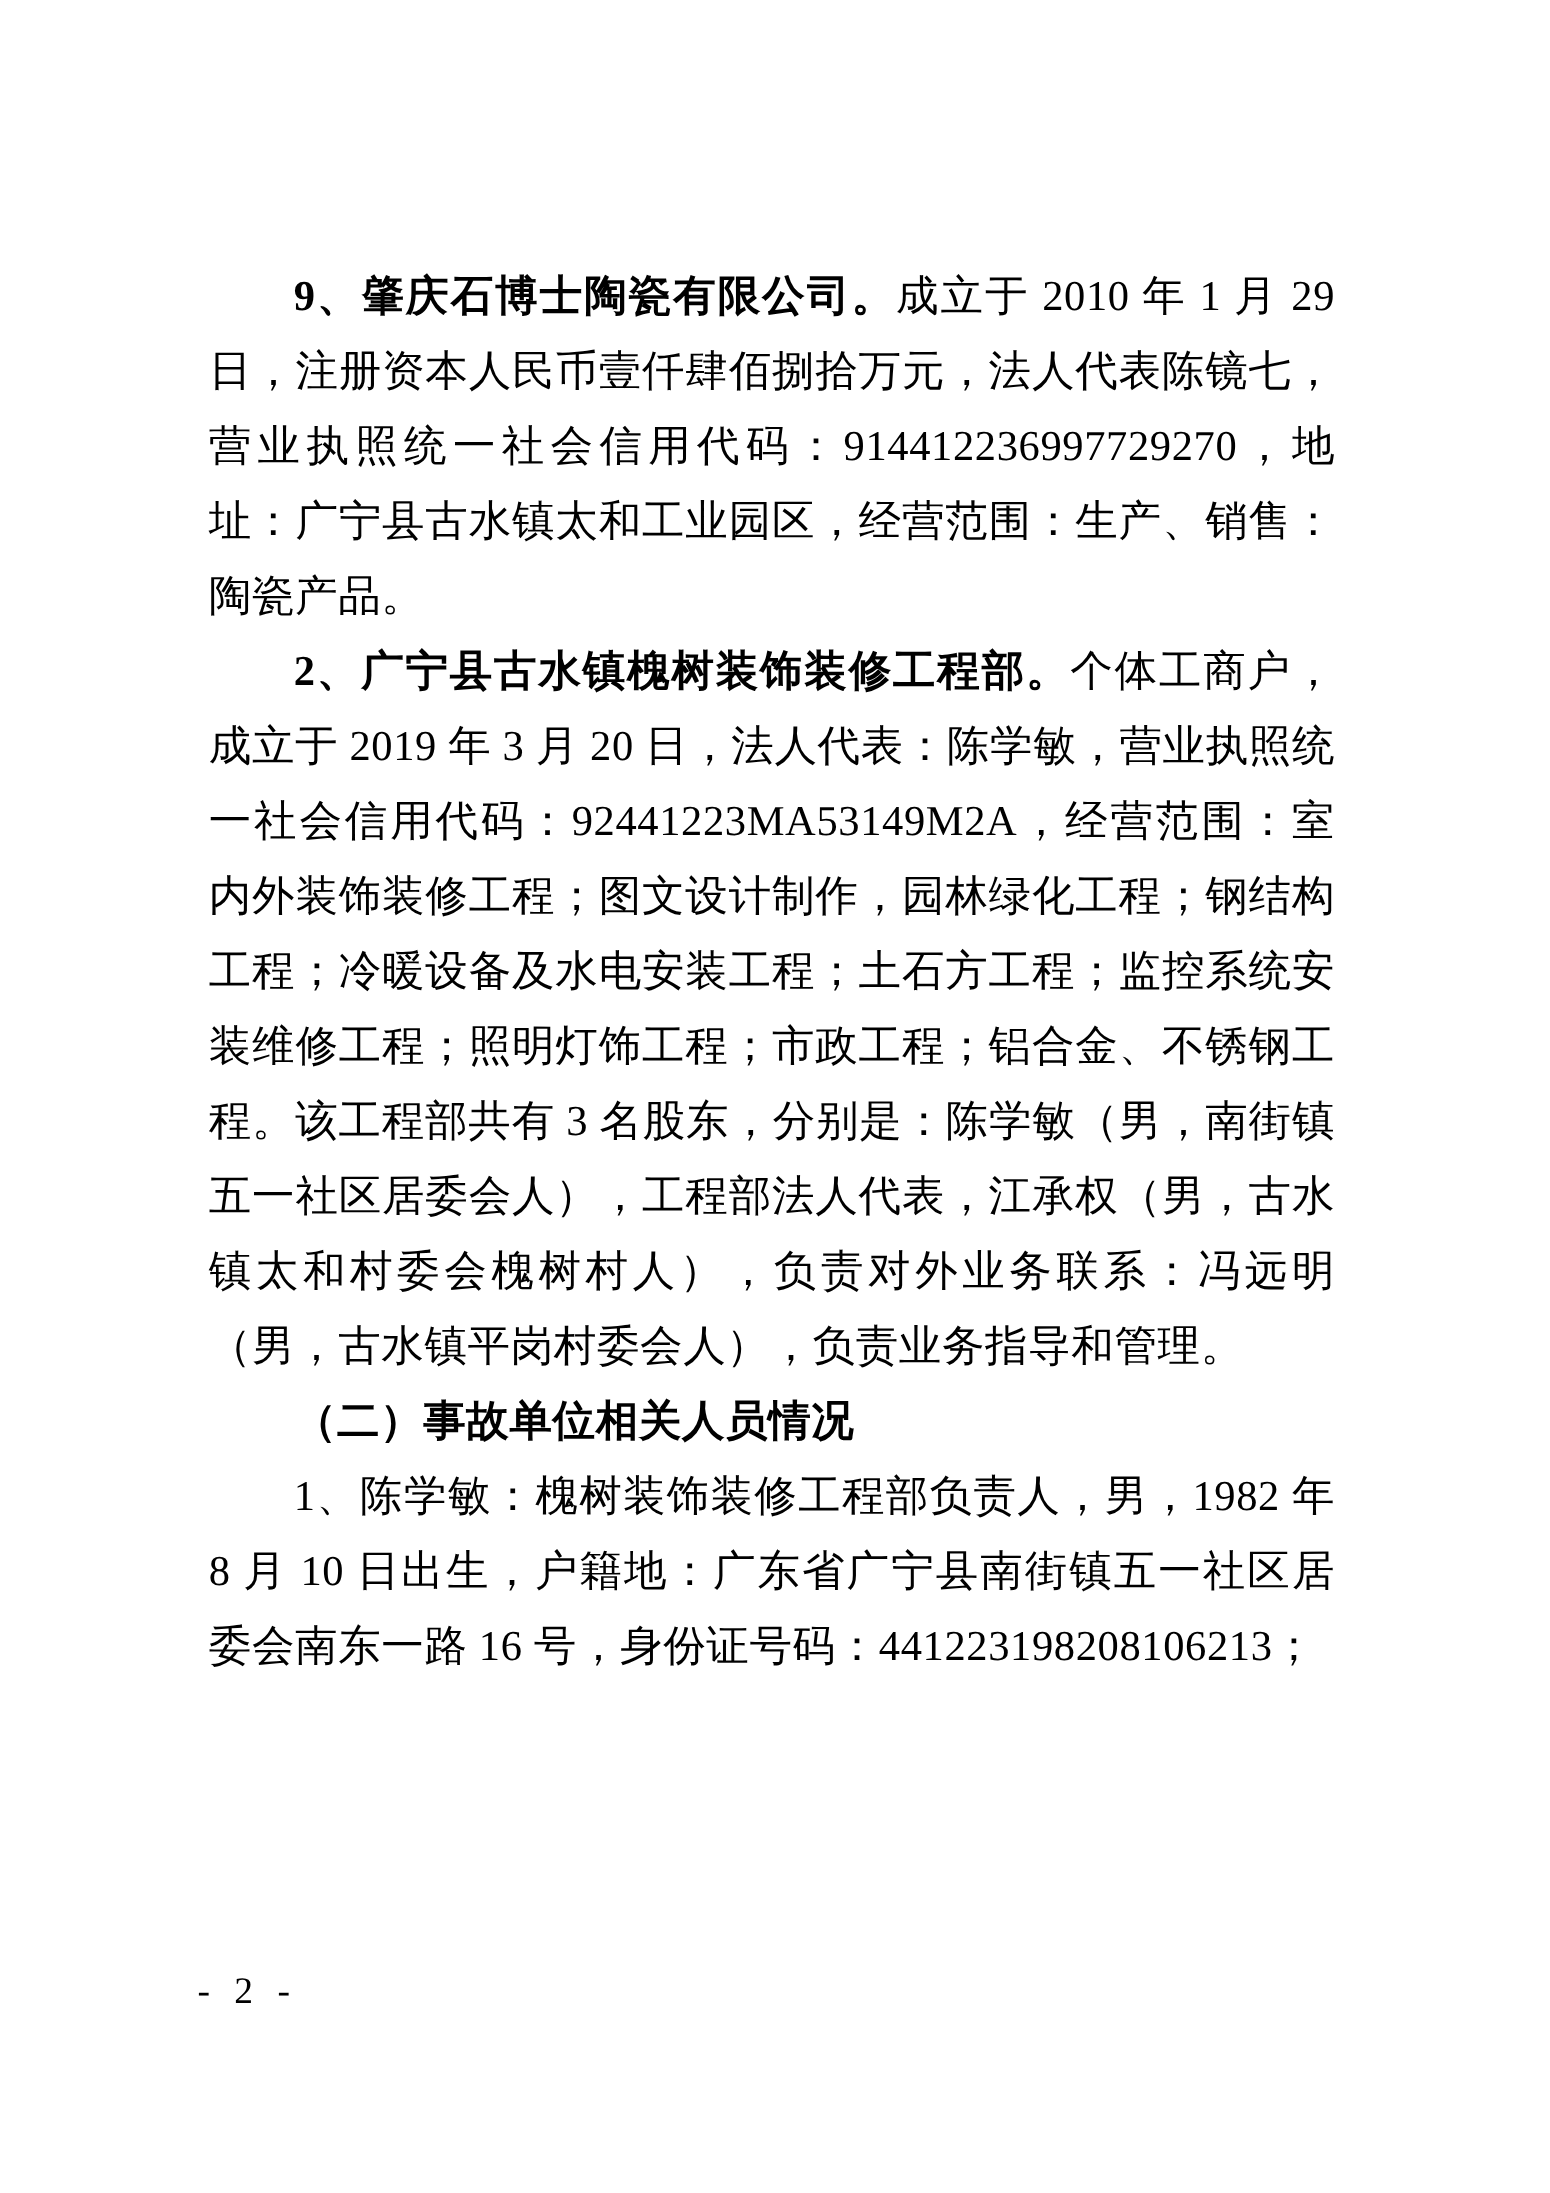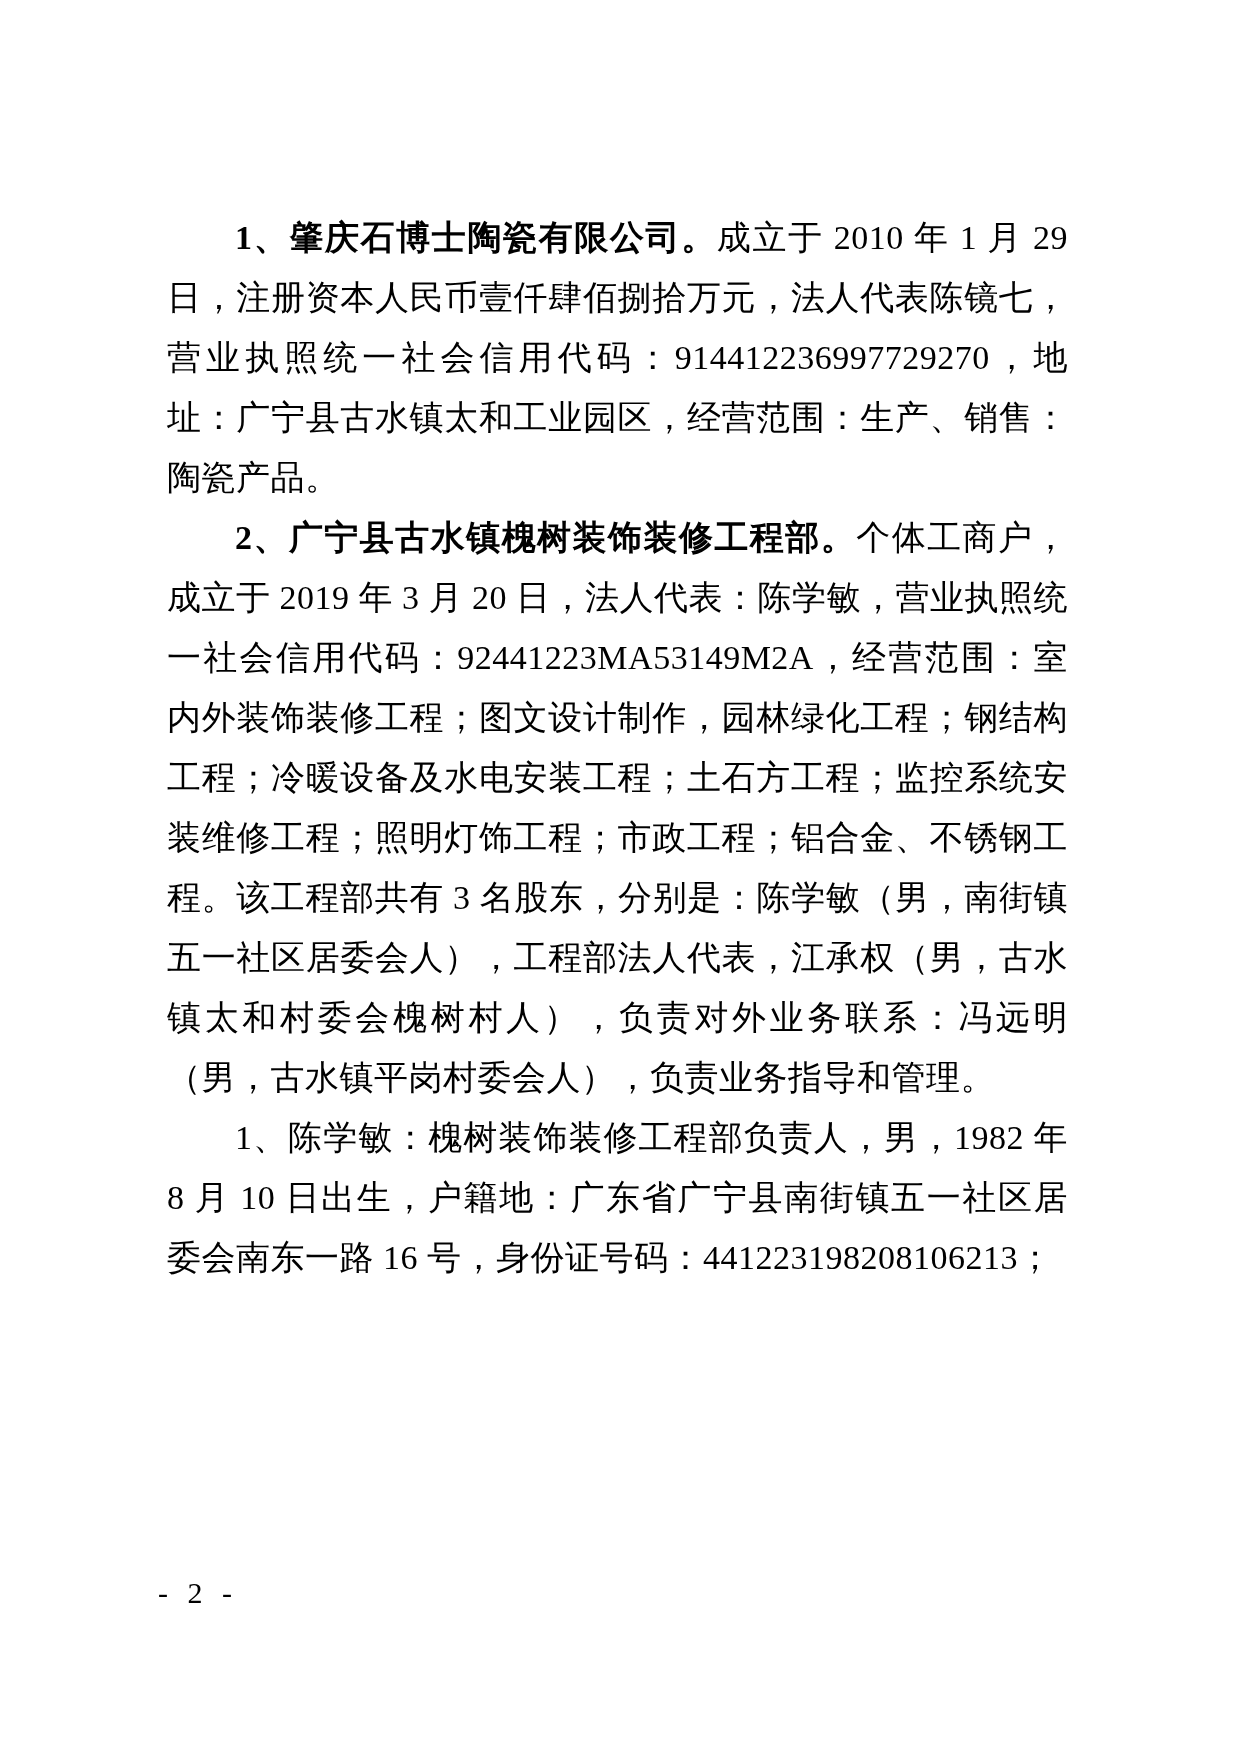--- a/index.html
+++ b/index.html
@@ -48,24 +48,25 @@
     color: #000000;
   }
 </style>
 </head>
 <body>
 
 <div class="page">
 
   <div class="content">
 
-    <p><span class="lead">1、肇庆石博士陶瓷有限公司。</span><span>成立于 2010 年 1 月 29 日，注册资本人民币壹仟肆佰捌拾万元，法人代表陈镜七，营业执照统一社会信用代码：914412236997729270，地址：广宁县古水镇太和工业园区，经营范围：生产、销售：陶瓷产品。</span></p>
+    <p><span class="lead">9、肇庆石博士陶瓷有限公司。</span><span>成立于 2010 年 1 月 29 日，注册资本人民币壹仟肆佰捌拾万元，法人代表陈镜七，营业执照统一社会信用代码：914412236997729270，地址：广宁县古水镇太和工业园区，经营范围：生产、销售：陶瓷产品。</span></p>
 
     <p><span class="lead">2、广宁县古水镇槐树装饰装修工程部。</span><span>个体工商户，成立于 2019 年 3 月 20 日，法人代表：陈学敏，营业执照统一社会信用代码：92441223MA53149M2A，经营范围：室内外装饰装修工程；图文设计制作，园林绿化工程；钢结构工程；冷暖设备及水电安装工程；土石方工程；监控系统安装维修工程；照明灯饰工程；市政工程；铝合金、不锈钢工程。该工程部共有 3 名股东，分别是：陈学敏（男，南街镇五一社区居委会人），工程部法人代表，江承权（男，古水镇太和村委会槐树村人），负责对外业务联系：冯远明（男，古水镇平岗村委会人），负责业务指导和管理。</span></p>
 
+    <p class="section-heading">（二）事故单位相关人员情况</p>
 
     <p>1、陈学敏：槐树装饰装修工程部负责人，男，1982 年 8 月 10 日出生，户籍地：广东省广宁县南街镇五一社区居委会南东一路 16 号，身份证号码：441223198208106213；</p>
 
 
   </div>
 
   <div class="page-number">- 2 -</div>
 
 </div>
 

